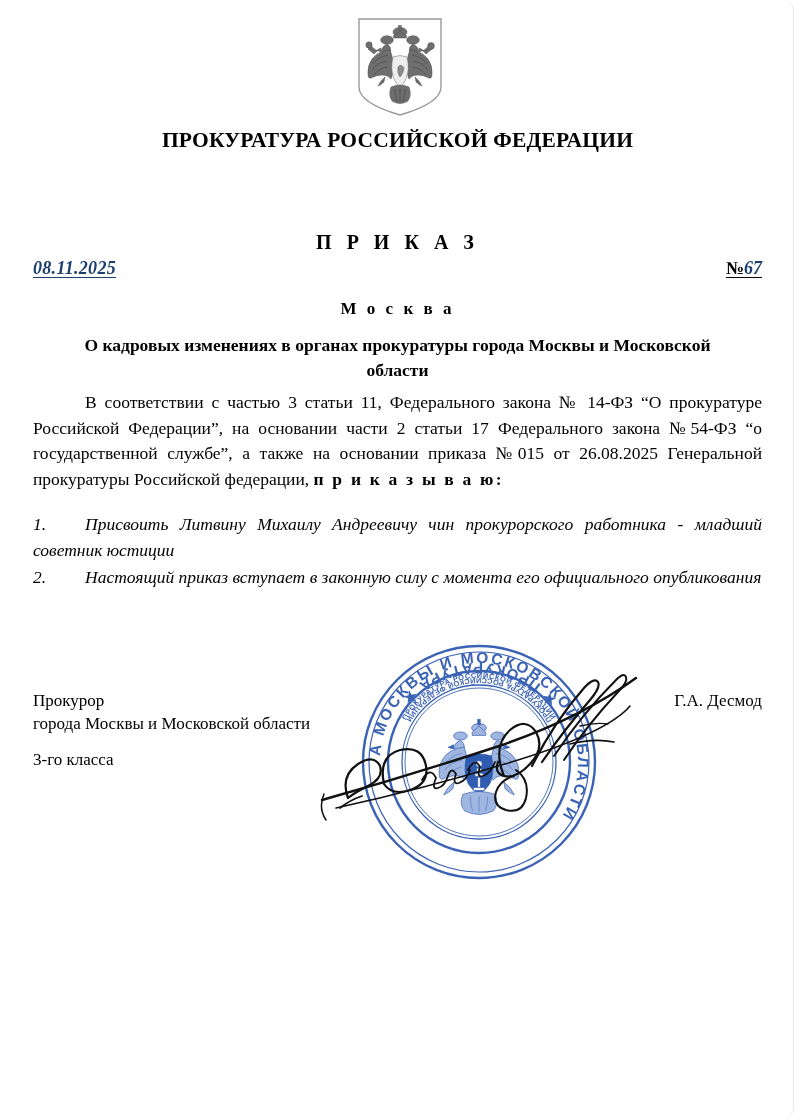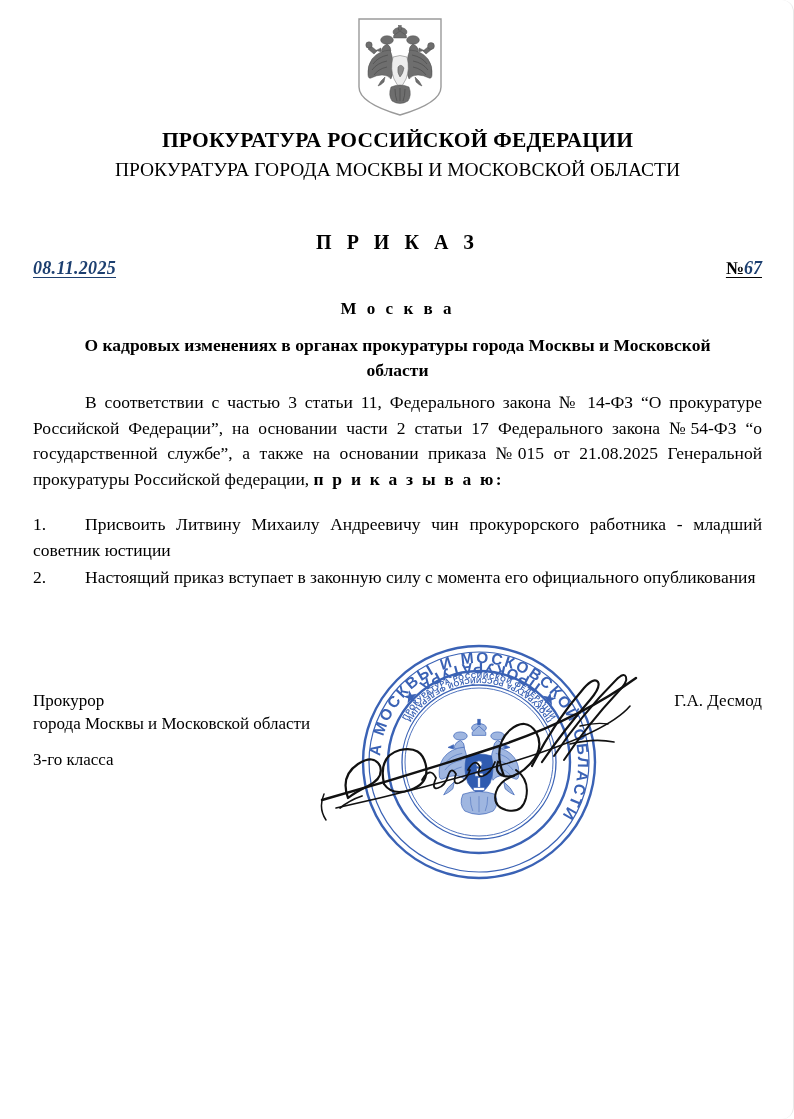--- a/index.html
+++ b/index.html
@@ -153,20 +153,21 @@
     position: absolute;
     left: 33px;
     top: 512px;
     width: 729px;
     font-size: 17.5px;
     line-height: 1.46;
   }
   .clause {
     text-align: justify;
     margin: 0 0 2px 0;
+    font-style: italic;
   }
   .clause .cl-num {
     display: inline-block;
     width: 52px;
   }
 
   
   .sig-block {
     position: absolute;
     left: 33px;
@@ -258,32 +259,31 @@
           <path d="M48 72 q0 7 -2 12"></path>
         </g>
 
         <path d="M28 60 q-5 4 -7 9 q3 -1 6 -4 z"></path>
         <path d="M58 60 q5 4 7 9 q-3 -1 -6 -4 z"></path>
       </g>
     </svg>
   </div>
 
   <div class="org-title">ПРОКУРАТУРА РОССИЙСКОЙ ФЕДЕРАЦИИ</div>
-  <div class="org-subtitle">ПРОКУРАТУРА ГОРОДА МОСКВЫ И МОСКОВСКОЙ ОБЛАСТИ</div>
   <div class="doc-type">П Р И К А З</div>
 
   <div class="meta-row">
     <span class="doc-date">08.11.2025</span>
     <span class="doc-number"><span class="num-sign">№</span><span class="num-value">67</span></span>
   </div>
 
   <div class="city">М о с к в а</div>
   <div class="subject">О кадровых изменениях в органах прокуратуры города Москвы и Московской области</div>
 
-  <div class="body-par"><span>В соответствии с частью 3 статьи 11, Федерального закона № 14-ФЗ “О прокуратуре Российской Федерации”, на основании части 2 статьи 17 Федерального закона №54-ФЗ “о государственной службе”, а также на основании приказа №015 от 21.08.2025 Генеральной прокуратуры Российской федерации, </span><span class="cmd-word">п р и к а з ы в а ю:</span></div>
+  <div class="body-par"><span>В соответствии с частью 3 статьи 11, Федерального закона № 14-ФЗ “О прокуратуре Российской Федерации”, на основании части 2 статьи 17 Федерального закона №54-ФЗ “о государственной службе”, а также на основании приказа №015 от 26.08.2025 Генеральной прокуратуры Российской федерации, </span><span class="cmd-word">п р и к а з ы в а ю:</span></div>
 
   <div class="clauses">
     <p class="clause"><span class="cl-num">1.</span><span>Присвоить Литвину Михаилу Андреевичу чин прокурорского работника - младший советник юстиции</span></p>
     <p class="clause"><span class="cl-num">2.</span><span>Настоящий приказ вступает в законную силу с момента его официального опубликования</span></p>
   </div>
 
   <div class="sig-block">
     <div class="sig-left">
       <div>Прокурор</div>
       <div>города Москвы и Московской области</div>

